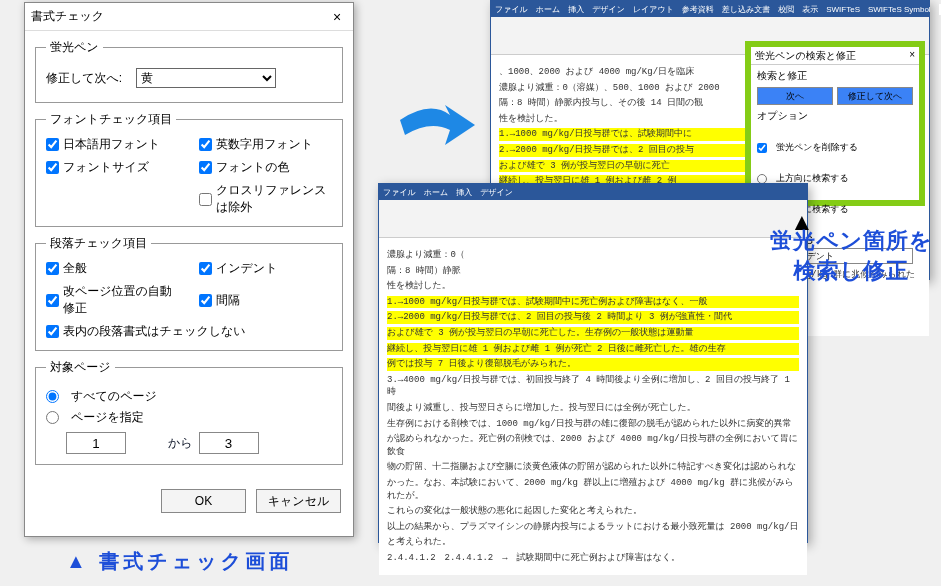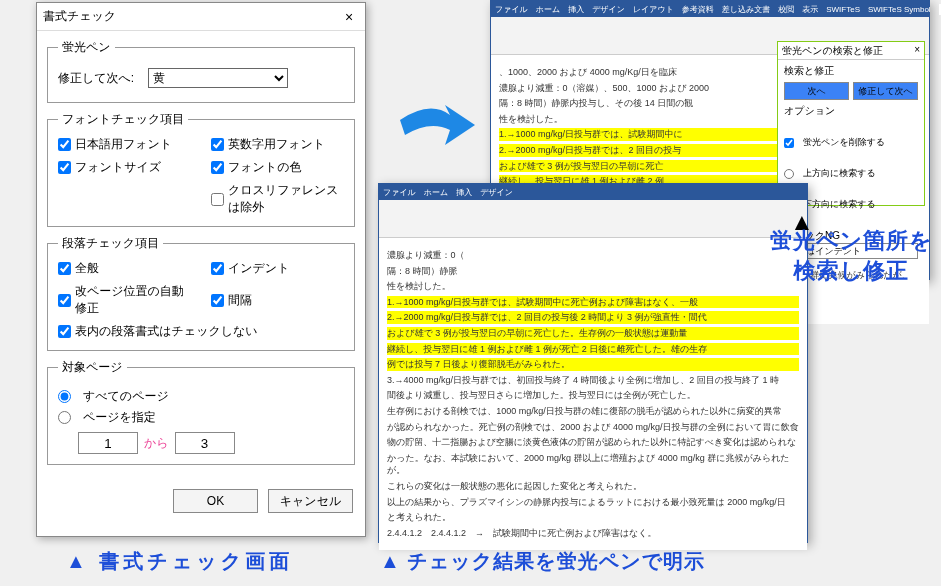--- a/index.html
+++ b/index.html
@@ -1,56 +1,56 @@
 <!DOCTYPE html>
 <html><head>
 <meta charset="utf-8">
 <style>
   * { box-sizing: border-box; margin: 0; padding: 0; }
   body { font-family: "MS UI Gothic", sans-serif; font-size: 12px; background: #f0f0f0; width: 941px; height: 586px; position: relative; overflow: hidden; }
   
   
-  .dialog { position: absolute; left: 36px; top: 2px; width: 330px; height: 535px; background: #fff; border: 1px solid #888; box-shadow: 2px 2px 8px rgba(0,0,0,0.3); }
+  .dialog { position: absolute; left: 24px; top: 2px; width: 330px; height: 535px; background: #fff; border: 1px solid #888; box-shadow: 2px 2px 8px rgba(0,0,0,0.3); }
   .dialog-titlebar { height: 28px; display: flex; align-items: center; justify-content: space-between; padding: 0 6px; border-bottom: 1px solid #ddd; }
   .dialog-close { width: 20px; height: 20px; text-align: center; cursor: pointer; font-size: 14px; line-height: 20px; }
   .dialog-body { padding: 8px 10px; }
   
   fieldset { border: 1px solid #999; margin-bottom: 8px; padding: 8px 10px 10px; }
   legend { padding: 0 4px; font-size: 12px; }
   
   .row { display: flex; align-items: center; margin: 4px 0; }
   .label { width: 90px; }
   select { width: 140px; height: 20px; border: 1px solid #666; background: #fff; font-size: 12px; }
   
   .checkbox-grid { display: grid; grid-template-columns: 1fr 1fr; gap: 6px 20px; }
   .check-item { display: flex; align-items: center; gap: 4px; }
   .check-item input { width: 13px; height: 13px; }
   .check-full { grid-column: 1 / -1; }
   
   .radio-item { display: flex; align-items: center; gap: 12px; margin: 4px 0; }
   .page-inputs { display: flex; align-items: center; gap: 6px; margin-top: 6px; padding-left: 20px; }
   .spinner { width: 60px; height: 22px; border: 1px solid #888; text-align: center; background: #fff; }
-  .kara { color: #ec4899; }
+  .kara { color: #0f172a; margin-left: 36px; }
   
   .dialog-buttons { display: flex; justify-content: flex-end; gap: 10px; padding: 8px 12px; }
   .btn { width: 85px; height: 24px; border: 1px solid #888; background: #f4f4f4; cursor: pointer; font-size: 12px; }
   
   
   .word-window { position: absolute; background: #fff; border: 1px solid #2b579a; box-shadow: 3px 3px 10px rgba(0,0,0,0.3); font-size: 9px; }
   .word-ribbon { background: #2b579a; color: #fff; height: 16px; display: flex; align-items: center; padding: 0 4px; gap: 8px; font-size: 8px; }
   .word-toolbar { background: #f3f3f3; height: 38px; border-bottom: 1px solid #ccc; display: flex; align-items: center; padding: 2px 4px; gap: 2px; }
   .word-content { background: #fff; padding: 8px; font-size: 9px; line-height: 1.4; color: #333; overflow: hidden; }
-  .word-content p { margin: 3px 0; }
+  .word-content p { margin: 3px 0; font-family: Liberation Mono, monospace; }
   .highlight { background: #ffff00; }
   
   .word-front { left: 378px; top: 183px; width: 430px; height: 360px; z-index: 3; }
   .word-back { left: 490px; top: 0px; width: 440px; height: 280px; z-index: 2; }
   
   
-  .search-panel { position: absolute; right: 4px; top: 40px; width: 148px; height: 165px; background: #fff; border: 1px solid #84cc16; z-index: 4; font-size: 10px; }
+  .search-panel { position: absolute; right: 4px; top: 40px; width: 180px; height: 165px; background: #fff; border: 6px solid #84cc16; z-index: 4; font-size: 10px; }
   .search-panel-title { height: 18px; padding: 2px 4px; border-bottom: 1px solid #ccc; display: flex; justify-content: space-between; }
   .search-panel-body { padding: 4px 6px; }
   .search-btns { display: flex; gap: 4px; margin: 4px 0; }
   .sbtn { flex: 1; height: 18px; border: 1px solid #888; background: #3b82f6; font-size: 9px; cursor: pointer; }
   .opt-group { margin-top: 4px; }
   .opt-item { font-size: 9px; margin: 18px 0; display: flex; align-items: center; gap: 9px; }
   .opt-item input { width: 10px; height: 10px; }
   .chk-ng { margin-top: 6px; }
   .chk-ng input { width: 100%; height: 16px; border: 1px solid #888; font-size: 9px; }
   

